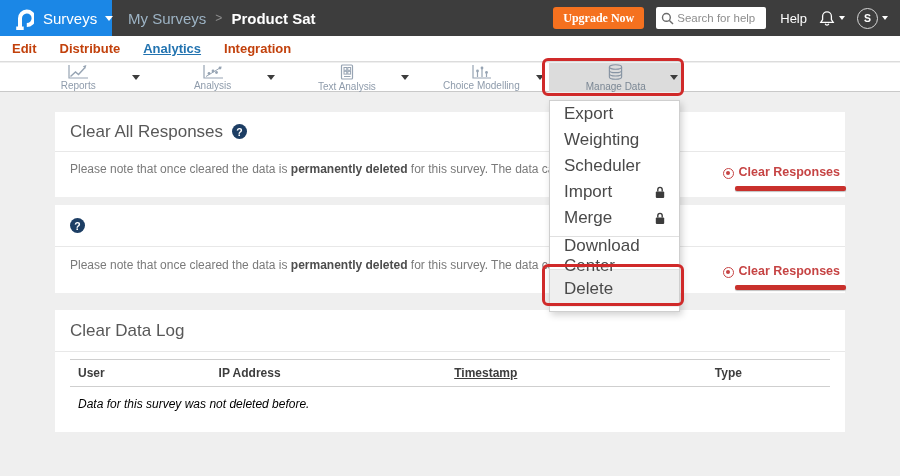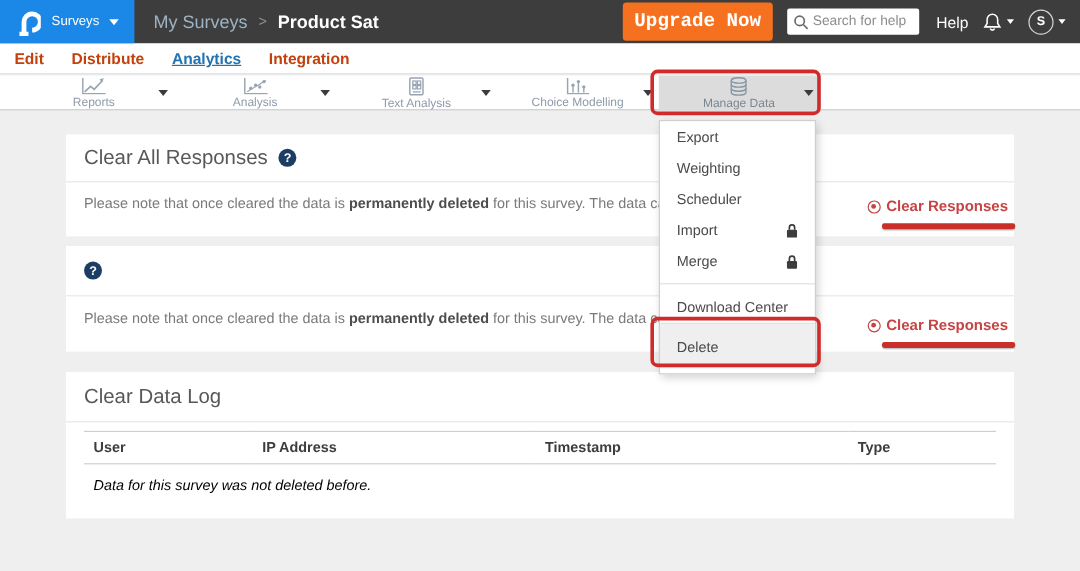--- a/index.html
+++ b/index.html
@@ -6,29 +6,29 @@
   html,body { width:900px; height:476px; }
   body {
     position:relative; overflow:hidden;
     background:#efefef;
     font-family:"Liberation Sans", sans-serif;
   }
 
   
   .topbar { position:absolute; left:0; top:0; width:900px; height:36px; background:#3d3d3d; display:flex; align-items:center; z-index:10; }
   .logo-block { width:112px; height:36px; background:#1b87e6; display:flex; align-items:center; padding-left:13px; cursor:pointer; flex:none; }
-  .logo-block .brand-name { color:#fff; font-size:11px; margin-left:9px; }
+  .logo-block .brand-name { color:#fff; font-size:15px; margin-left:9px; }
   .caret { width:0; height:0; border-left:4px solid transparent; border-right:4px solid transparent; border-top:5px solid #fff; display:inline-block; }
   .logo-block .caret { margin-left:8px; }
   .breadcrumb { display:flex; align-items:center; margin-left:16px; gap:9px; }
   .crumb-parent { color:#9db3c4; font-size:15px; cursor:pointer; }
   .crumb-sep { color:#8f8f8f; font-size:12px; }
   .crumb-current { color:#ffffff; font-size:15px; font-weight:bold; }
   .topbar-right { margin-left:auto; display:flex; align-items:center; gap:12px; padding-right:12px; }
-  .upgrade-btn { background:#f5711f; color:#fff; border:none; font-weight:bold; font-size:16px; height:32px; padding:0 10px; border-radius:3px; font-family:Liberation Mono, monospace; cursor:pointer; }
+  .upgrade-btn { background:#f5711f; color:#fff; border:none; font-weight:bold; font-size:12px; height:22px; padding:0 10px; border-radius:3px; font-family:Liberation Serif, serif; cursor:pointer; }
   .search-wrap { position:relative; width:112px; height:22px; }
   .search-wrap svg { position:absolute; left:5px; top:4.5px; }
   .search-input { width:110px; height:22px; border:none; border-radius:2px; background:#fff; font-size:11.5px; padding:0 4px 0 21px; font-family:inherit; color:#333; }
   .search-input::placeholder { color:#8d8d8d; }
   .help-label { color:#fff; font-size:13px; cursor:pointer; }
   .bell-wrap, .avatar-wrap { display:flex; align-items:center; gap:4px; cursor:pointer; }
   .bell-wrap .caret, .avatar-wrap .caret { border-top-width:4px; border-left-width:3.5px; border-right-width:3.5px; }
   .avatar-circle { width:21px; height:21px; border:1.5px solid #d8d8d8; border-radius:50%; color:#fff; font-size:10.5px; font-weight:bold; display:flex; align-items:center; justify-content:center; }
 
   
@@ -46,50 +46,50 @@
   .tool-cell .tool-caret { position:absolute; right:5px; top:12px; border-top-color:#3c3c3c; }
   .tool-cell.manage { background:#dcdcdc; }
   .tool-cell.manage .tool-label { color:#7b8794; }
 
   
   .anno-box { position:absolute; border:3px solid #d02a2a; border-radius:6px; z-index:60; pointer-events:none; }
   .anno-underline { position:absolute; height:5px; background:#c9302c; border-radius:2px; z-index:60; pointer-events:none; box-shadow:0 1px 1px rgba(0,0,0,.25); }
 
   
   .dropdown { position:absolute; left:549px; top:100px; width:131px; background:#fff; border:1px solid #cfcfcf; box-shadow:2px 3px 7px rgba(0,0,0,.18); z-index:40; padding-bottom:4px; }
-  .menu-item { height:26px; display:flex; align-items:center; justify-content:space-between; padding:0 14px; font-size:12px; color:#4a4a4a; cursor:pointer; }
+  .menu-item { height:26px; display:flex; align-items:center; justify-content:space-between; padding:0 14px; font-size:17px; color:#4a4a4a; cursor:pointer; }
   .menu-sep { border-top:1px solid #e0e0e0; margin:5px 0 6px 0; }
   .menu-item.highlight { height:38px; background:#efefef; border-top:1px solid #e3e3e3; }
 
   
   .card { position:absolute; left:55px; width:790px; background:#fff; z-index:1; }
   .card-head { height:40px; display:flex; align-items:center; gap:9px; padding:0 15px; border-bottom:1px solid #e8e8e8; }
   .card-title { font-size:17px; color:#585858; }
   .help-badge { width:15px; height:15px; border-radius:50%; background:#1d3e64; color:#fff; font-size:10.5px; font-weight:bold; display:flex; align-items:center; justify-content:center; cursor:pointer; flex:none; }
   .card-body { position:relative; }
   .note { position:absolute; left:15px; font-size:12px; color:#7a7a7a; }
   .note b { color:#4d4d4d; }
-  .action-link { position:absolute; display:flex; align-items:center; gap:5px; color:#c64444; font-size:12.5px; font-weight:bold; cursor:pointer; }
+  .action-link { position:absolute; display:flex; align-items:flex-end; gap:5px; color:#c64444; font-size:12.5px; font-weight:bold; cursor:pointer; }
   .target-icon { width:11px; height:11px; border:1.5px solid #c64444; border-radius:50%; position:relative; flex:none; }
   .target-icon::after { content:""; position:absolute; left:2px; top:2px; width:4px; height:4px; border-radius:50%; background:#c64444; }
 
   #card1 { top:112px; height:85px; }
   #card1 .note { top:10px; }
   #card1 .action-link { right:5px; top:13px; }
   #card2 { top:205px; height:88px; }
   #card2 .card-head { height:42px; }
   #card2 .note { top:11px; }
   #card2 .action-link { right:5px; top:17px; }
   #card3 { top:310px; height:122px; }
   #card3 .card-head { height:42px; }
 
   
   .log-table { margin:7px 15px 0 15px; width:760px; border-collapse:collapse; }
   .log-table th { text-align:left; font-size:12px; color:#3d3d3d; font-weight:bold; padding:6px 0 6px 8px; border-top:1px solid #cfcfcf; border-bottom:1px solid #cfcfcf; }
-  .log-table .c1 { width:18.5%; } .log-table .c2 { width:31%; } .log-table .c3 { width:34.3%; } .log-table .c4 { width:16.2%; }
+  .log-table .c1 { width:18.5%; } .log-table .c2 { width:31%; } .log-table .c3 { width:34.3%;text-decoration:underline; } .log-table .c4 { width:16.2%; }
   .empty-msg { margin:10px 15px 0 23px; font-size:12px; font-style:italic; color:#000000; }
 
   svg { display:block; }
 </style>
 </head>
 <body>
 
 <div class="topbar">
   <div class="logo-block">
     <span>

